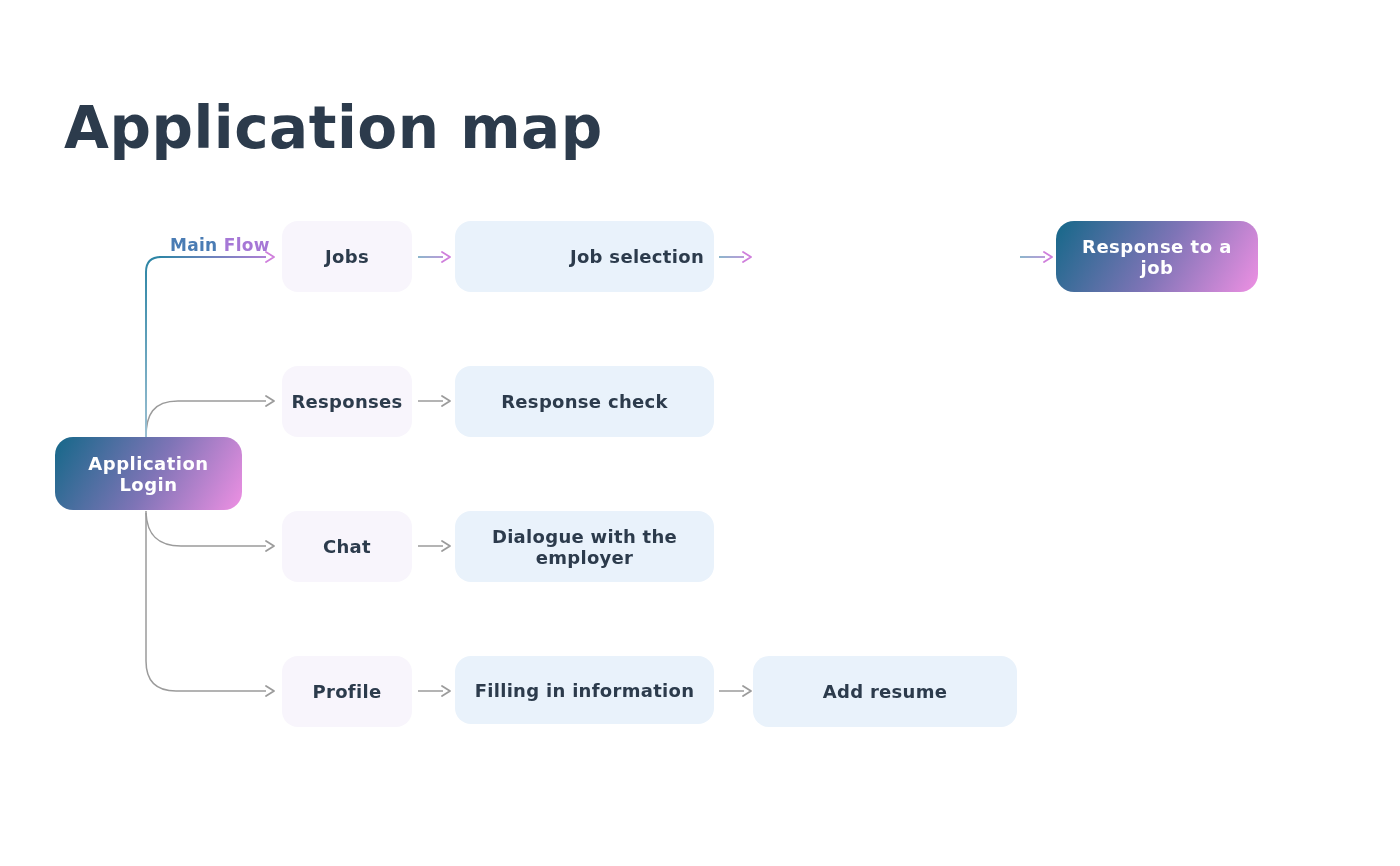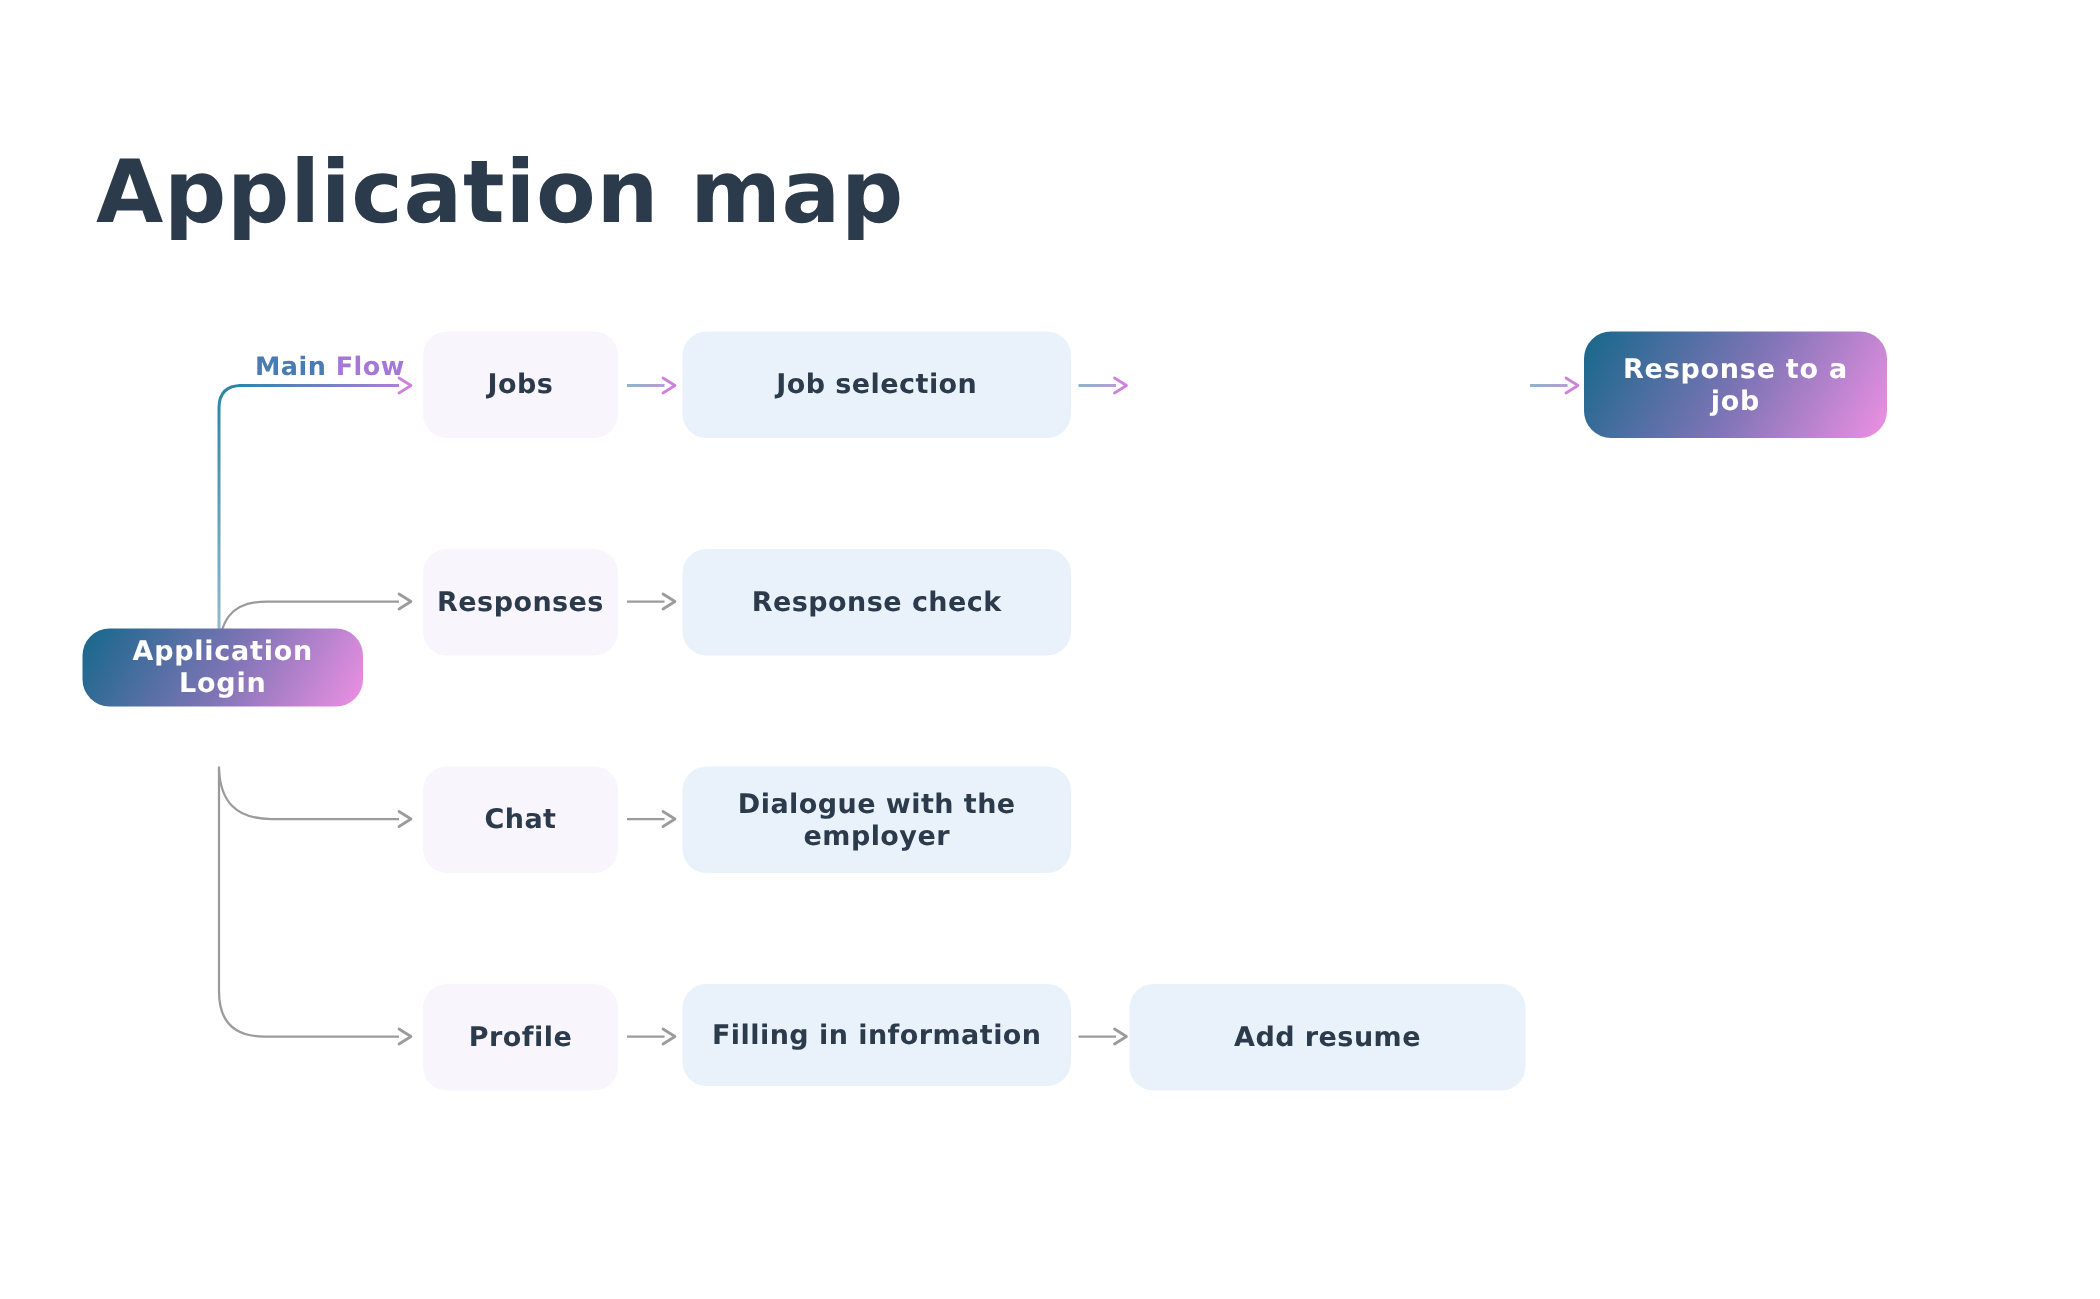--- a/index.html
+++ b/index.html
@@ -139,27 +139,27 @@
     <path class="chevron chevron-pink" d="M 442 252 L 450 257 L 442 262"></path>
 
     <path class="grad-line" stroke="url(#smallGrad2)" d="M 719 257 L 744 257"></path>
     <path class="chevron chevron-pink" d="M 743 252 L 751 257 L 743 262"></path>
 
     <path class="grad-line" stroke="url(#smallGrad3)" d="M 1020 257 L 1045 257"></path>
     <path class="chevron chevron-pink" d="M 1044 252 L 1052 257 L 1044 262"></path>
   </svg>
 
   <div class="node-layer">
-      <div class="node gradient" style="left: 55px; top: 419px; width: 187px; height: 52px;">
+      <div class="node gradient" style="left: 55px; top: 437px; width: 187px; height: 73px;">
         <span class="node-label">Application Login</span>
       </div>
       <div class="node lavender" style="left: 282px; top: 221px; width: 130px; height: 71px;">
         <span class="node-label">Jobs</span>
       </div>
-      <div class="node blue" style="left: 455px; top: 221px; width: 259px; height: 71px;">
+      <div class="node blue" style="left: 455px; top: 221px; width: 259px; height: 71px; justify-content: flex-end;">
         <span class="node-label">Job selection</span>
       </div>
       <div class="node gradient" style="left: 1056px; top: 221px; width: 202px; height: 71px;">
         <span class="node-label">Response to a job</span>
       </div>
       <div class="node lavender" style="left: 282px; top: 366px; width: 130px; height: 71px;">
         <span class="node-label">Responses</span>
       </div>
       <div class="node blue" style="left: 455px; top: 366px; width: 259px; height: 71px;">
         <span class="node-label">Response check</span>

